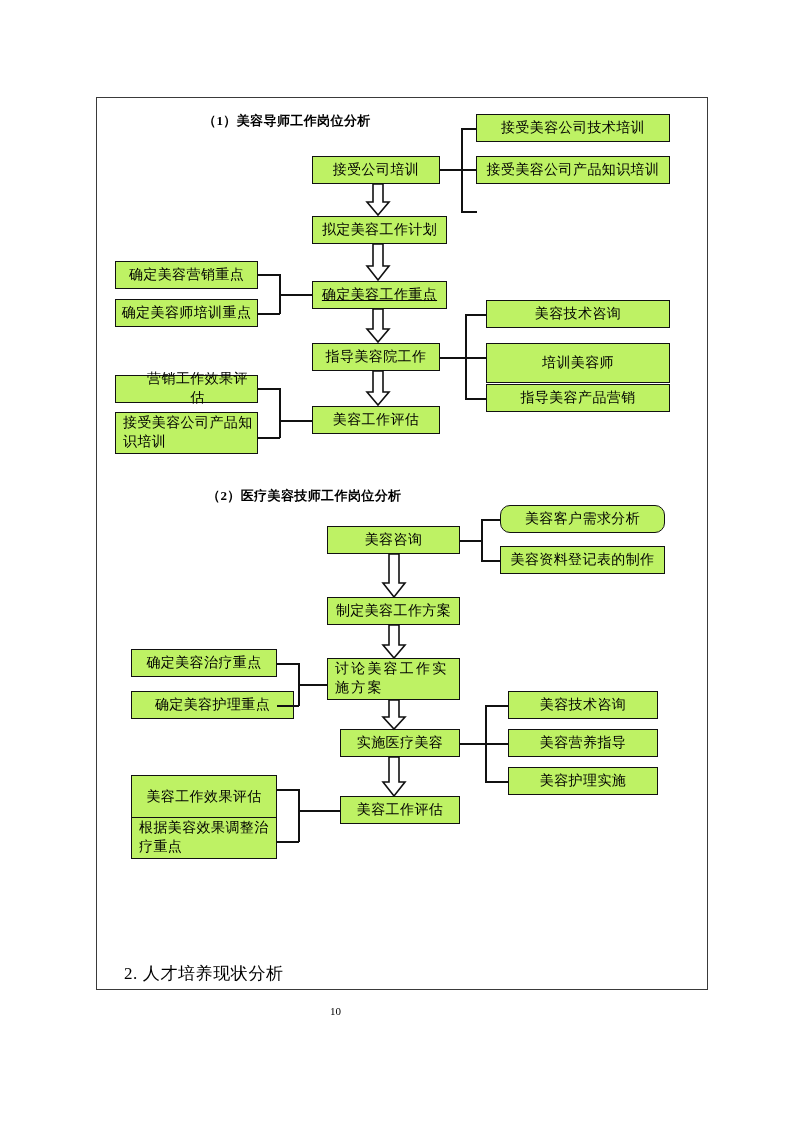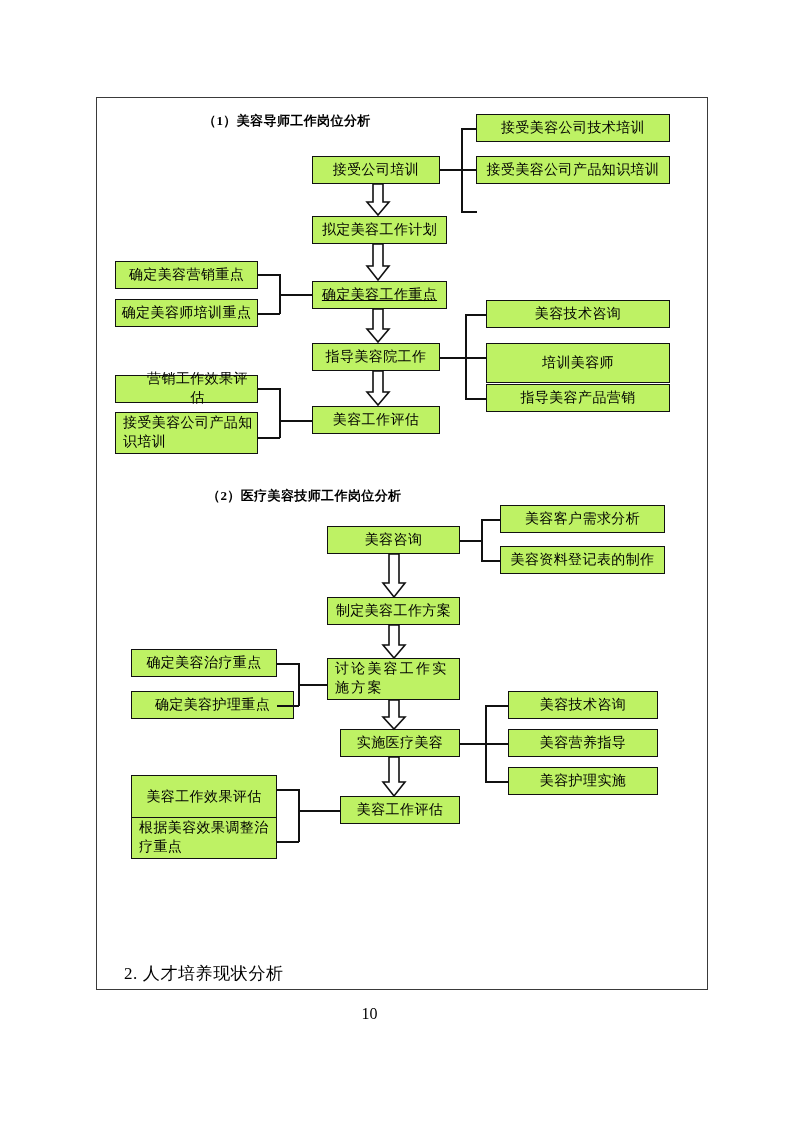--- a/index.html
+++ b/index.html
@@ -76,23 +76,22 @@
     position: absolute;
     font-size: 17px;
     letter-spacing: 0.6px;
     white-space: nowrap;
   }
   .page-number {
     position: absolute;
     width: 671px;
     left: 0;
     text-align: center;
-    font-size: 16px;
-    color: #000;
-    margin-left: 34px;
+    font-size: 11px;
+    color: #000;
   }
 
   
   .hline, .vline {
     position: absolute;
     background: #111;
   }
   .hline { height: 1.6px; }
   .vline { width: 1.6px; }
 
@@ -173,21 +172,21 @@
     <div class="box" style="left:327px; top:526px; width:133px; height:28px;">美容咨询</div>
 
     <div class="box" style="left:327px; top:597px; width:133px; height:28px;">制定美容工作方案</div>
 
     <div class="box left-align wide-sp" style="left:327px; top:658px; width:133px; height:42px;">讨论美容工作实施方案</div>
 
     <div class="box" style="left:340px; top:729px; width:120px; height:28px;">实施医疗美容</div>
 
     <div class="box" style="left:340px; top:796px; width:120px; height:28px;">美容工作评估</div>
 
-    <div class="box" style="left:500px; top:505px; width:165px; height:28px;">美容客户需求分析</div>
+    <div class="box" style="left:500px; top:505px; width:165px; height:28px;border-radius:10px;">美容客户需求分析</div>
     <div class="box" style="left:500px; top:546px; width:165px; height:28px;">美容资料登记表的制作</div>
 
     <div class="hline" style="left:460px; top:540px; width:22px;"></div>
     <div class="vline" style="left:481px; top:519px; height:42px;"></div>
     <div class="hline" style="left:481px; top:519px; width:20px;"></div>
     <div class="hline" style="left:481px; top:560px; width:20px;"></div>
 
     <div class="box" style="left:131px; top:649px; width:146px; height:28px;">确定美容治疗重点</div>
     <div class="box" style="left:131px; top:691px; width:163px; height:28px;">确定美容护理重点</div>
 

